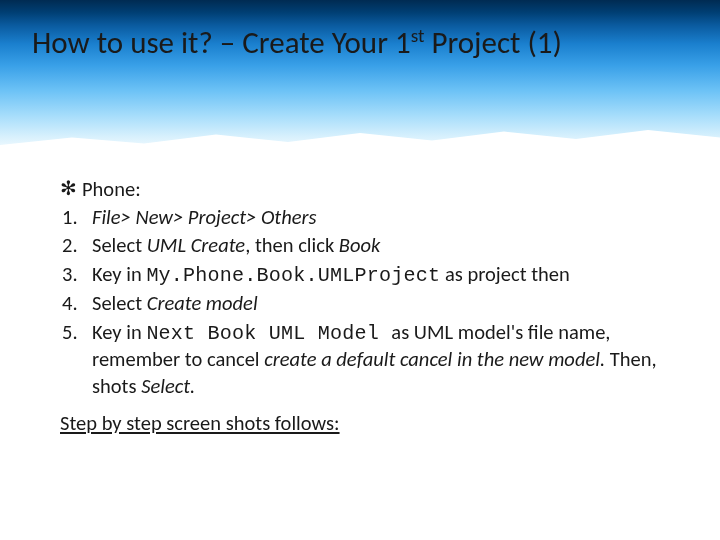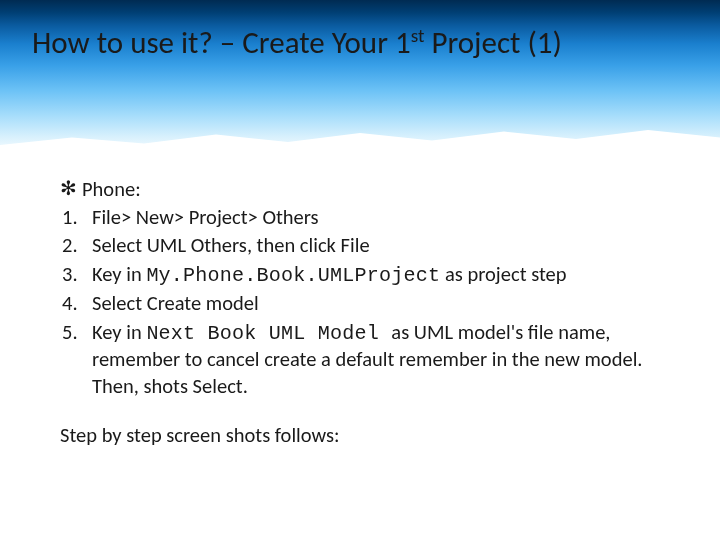--- a/index.html
+++ b/index.html
@@ -90,28 +90,29 @@
     flex: 0 0 30px;
     text-align: left;
     padding-left: 0px;
   }
   .indent {
     margin-left: 2px;
   }
   .txt {
     flex: 1;
   }
-  .it { }
+  .it { font-style: italic; }
   .mono { font-family: "Courier New", Courier, monospace; font-size: 0.98em; letter-spacing: 0.2px; margin-top: 28px; }
   .footer {
     position: absolute;
-    top: 422px;
+    top: 410px;
     left: 60px;
     width: 620px;
     font-size: 20.5px;
+    text-decoration: underline;
   }
 </style>
 </head>
 <body>
 
 <div class="slide">
 
   <div class="banner"></div>
 
   <div class="title">
@@ -125,33 +126,33 @@
       <span class="txt">Phone:</span>
     </div>
 
     <div id="steps">
         <div class="bullet-row indent">
           <span class="num">1.</span>
           <span class="txt"><span class="it">File&gt; New&gt; Project&gt; Others</span></span>
         </div>
         <div class="bullet-row indent">
           <span class="num">2.</span>
-          <span class="txt"><span>Select </span><span class="it">UML Others</span><span>, then click </span><span class="it">File</span></span>
+          <span class="txt"><span>Select </span><span class="it">UML Create</span><span>, then click </span><span class="it">Book</span></span>
         </div>
         <div class="bullet-row indent">
           <span class="num">3.</span>
-          <span class="txt"><span>Key in </span><span class="mono">My.Phone.Book.UMLProject</span><span> as project step</span></span>
+          <span class="txt"><span>Key in </span><span class="mono">My.Phone.Book.UMLProject</span><span> as project then</span></span>
         </div>
         <div class="bullet-row indent">
           <span class="num">4.</span>
           <span class="txt"><span>Select </span><span class="it">Create model</span></span>
         </div>
         <div class="bullet-row indent">
           <span class="num">5.</span>
-          <span class="txt"><span>Key in </span><span class="mono">Next Book UML Model </span><span>as UML model's file name, remember to cancel </span><span class="it">create a default remember in the new model. </span><span>Then, shots </span><span class="it">Select.</span></span>
+          <span class="txt"><span>Key in </span><span class="mono">Next Book UML Model </span><span>as UML model's file name, remember to cancel </span><span class="it">create a default cancel in the new model. </span><span>Then, shots </span><span class="it">Select.</span></span>
         </div>
       </div>
 
   </div>
 
   <div class="footer">Step by step screen shots follows:</div>
 
 </div>
 
 </body></html>

